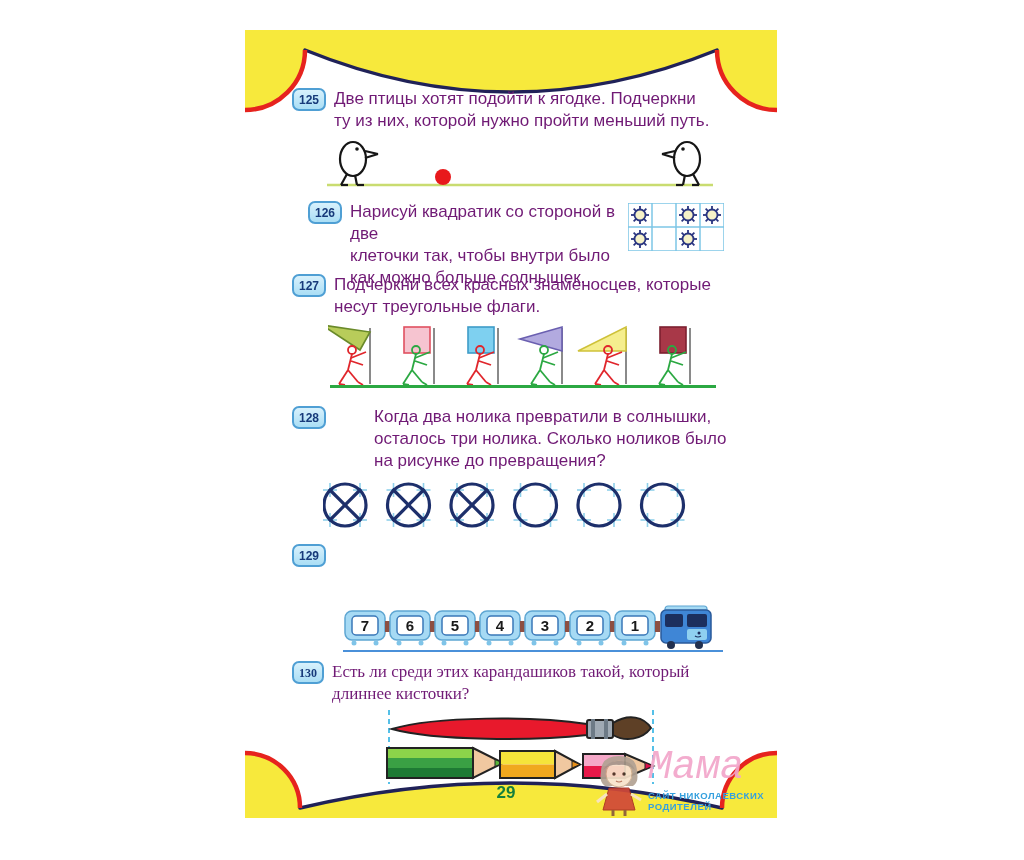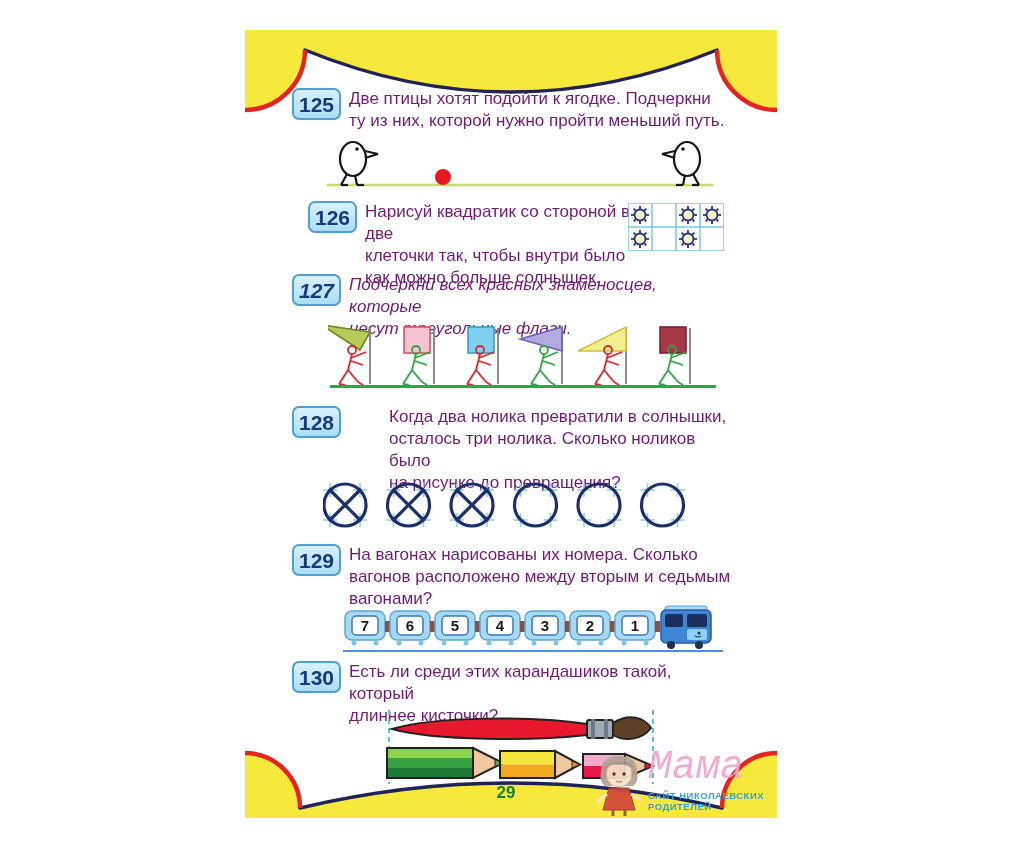--- a/index.html
+++ b/index.html
@@ -3,21 +3,21 @@
 <meta charset="utf-8">
 <style>
   html,body{margin:0;padding:0;background:#ffffff;}
   .stage{position:relative;width:1024px;height:860px;background:#ffffff;overflow:hidden;
          font-family:"Liberation Sans",sans-serif;}
   .book{position:absolute;left:245px;top:30px;width:532px;height:788px;}
   .frame-svg{position:absolute;left:0;top:0;}
   .ex{position:absolute;display:flex;align-items:flex-start;}
   .badge{display:inline-block;background:linear-gradient(#d8f1fc,#aadef5);
          border:2px solid #4f9fd4;border-radius:7px;color:#173a7a;
-         font-weight:bold;font-size:21px;line-height:1;padding:4px 5px 3px 5px;
+         font-weight:bold;font-size:12px;line-height:1;padding:4px 5px 3px 5px;
          margin-right:8px;flex:0 0 auto;}
   .ex-text{font-size:17px;line-height:22px;color:#701a75;white-space:pre-line;}
   .fig{position:absolute;}
   .page-num{position:absolute;left:470px;top:783px;width:72px;text-align:center;
             font-size:17px;font-weight:bold;color:#15803d;}
   .wm{position:absolute;left:648px;top:748px;width:180px;pointer-events:none;}
   .wm-title{font-family:Liberation Mono, monospace;font-style:italic;font-size:40px;
             color:#f2a6ca;line-height:40px;opacity:.92;}
   .wm-sub{font-size:9.5px;font-weight:bold;color:#35a0de;letter-spacing:.5px;margin-top:2px;}
   svg{display:block;}
@@ -140,21 +140,21 @@
           <line x1="56.110912703473986" y1="39.889087296526014" x2="53.63603896932107" y2="42.36396103067893" stroke="#2a3580" stroke-width="1.8"></line>
           <line x1="54.5" y1="36" x2="51" y2="36" stroke="#2a3580" stroke-width="1.8"></line>
           <line x1="56.110912703473986" y1="32.110912703473986" x2="53.63603896932107" y2="29.63603896932107" stroke="#2a3580" stroke-width="1.8"></line>
           <line x1="60" y1="30.5" x2="60" y2="27" stroke="#2a3580" stroke-width="1.8"></line>
           <line x1="63.88908729652601" y1="32.110912703473986" x2="66.36396103067892" y2="29.63603896932107" stroke="#2a3580" stroke-width="1.8"></line>
           <circle cx="60" cy="36" r="5.5" fill="#f6f2c8" stroke="#2a3580" stroke-width="1.8"></circle>
         </g>
       </svg>
   </div>
 
-  <div class="ex" style="left:292px;top:274px;width:440px;font-style:italic;">
+  <div class="ex" style="left:292px;top:274px;width:440px;">
     <span class="badge">127</span>
     <span class="ex-text">Подчеркни всех красных знаменосцев, которые
 несут треугольные флаги.</span>
   </div>
   <div class="fig" style="left:328px;top:322px;">
     <svg id="fig-flags" width="390" height="70" viewBox="0 0 390 70">
         <g>
           <line x1="42" y1="6" x2="42" y2="62" stroke="#8a8a8a" stroke-width="2"></line>
           <polygon points="-6,3 42,10 32,28" fill="#b8cc5a" stroke="#6a8a2a" stroke-width="1.6"></polygon>
           <g stroke="#e0262c" fill="none" stroke-width="1.8">
@@ -320,23 +320,20 @@
           <line x1="324.5" y1="37" x2="324.5" y2="51" stroke="#8fd0ea" stroke-width="1.6"></line>
           <line x1="347.5" y1="44" x2="361.5" y2="44" stroke="#8fd0ea" stroke-width="1.6"></line>
           <line x1="354.5" y1="37" x2="354.5" y2="51" stroke="#8fd0ea" stroke-width="1.6"></line>
           <circle cx="339.5" cy="29" r="21" fill="none" stroke="#1d2f6b" stroke-width="3.2"></circle>
         </g>
       </svg>
   </div>
 
   <div class="ex" style="left:292px;top:544px;width:440px;">
     <span class="badge">129</span>
-    <span class="ex-text">На вагонах нарисованы их номера. Сколько
-вагонов расположено между вторым и седьмым
-вагонами?</span>
   </div>
   <div class="fig" style="left:343px;top:604px;">
     <svg id="fig-train" width="380" height="52" viewBox="0 0 380 52">
         <line x1="0" y1="47" x2="380" y2="47" stroke="#4a90d9" stroke-width="2"></line>
         <g>
           <rect x="2" y="7" width="40" height="29" rx="7" fill="#a6daf4" stroke="#5ea6d2" stroke-width="1.5"></rect>
           <rect x="9" y="12" width="26" height="19" rx="4" fill="#ffffff" stroke="#3a78b8" stroke-width="1.5"></rect>
           <text x="22" y="27" text-anchor="middle" font-size="15" font-weight="bold" font-family="&quot;Liberation Sans&quot;,sans-serif" fill="#1a1a1a">7</text>
           <rect x="42" y="17" width="5" height="11" fill="#8d4f42"></rect>
           <circle cx="11" cy="39" r="2.5" fill="#7fc4e8"></circle>
@@ -397,21 +394,21 @@
           <rect x="344" y="10" width="20" height="13" rx="2" fill="#1c2f5e"></rect>
           <rect x="344" y="25" width="20" height="11" rx="2" fill="#8fd0f0"></rect>
           <circle cx="356" cy="29" r="1.5" fill="#1c2f5e"></circle>
           <path d="M352,32 Q355,34 358,32" fill="none" stroke="#1c2f5e" stroke-width="1.2"></path>
           <circle cx="328" cy="41" r="4" fill="#22304f"></circle>
           <circle cx="356" cy="41" r="4" fill="#22304f"></circle>
         </g>
       </svg>
   </div>
 
-  <div class="ex" style="left:292px;top:661px;width:440px;">
+  <div class="ex" style="left:292px;top:661px;width:440px;font-family:Liberation Serif, serif;">
     <span class="badge">130</span>
     <span class="ex-text">Есть ли среди этих карандашиков такой, который
 длиннее кисточки?</span>
   </div>
   <div class="fig" style="left:385px;top:708px;">
     <svg id="fig-pencils" width="275" height="80" viewBox="0 0 275 80">
         <line x1="4" y1="2" x2="4" y2="76" stroke="#55c0e8" stroke-width="2" stroke-dasharray="5,4"></line>
         <line x1="268" y1="2" x2="268" y2="76" stroke="#55c0e8" stroke-width="2" stroke-dasharray="5,4"></line>
         <g>
           <path d="M7,21 C50,8 150,8 202,16 L202,27 C150,33 50,33 7,21 Z" fill="#e8192c" stroke="#222" stroke-width="2"></path>

